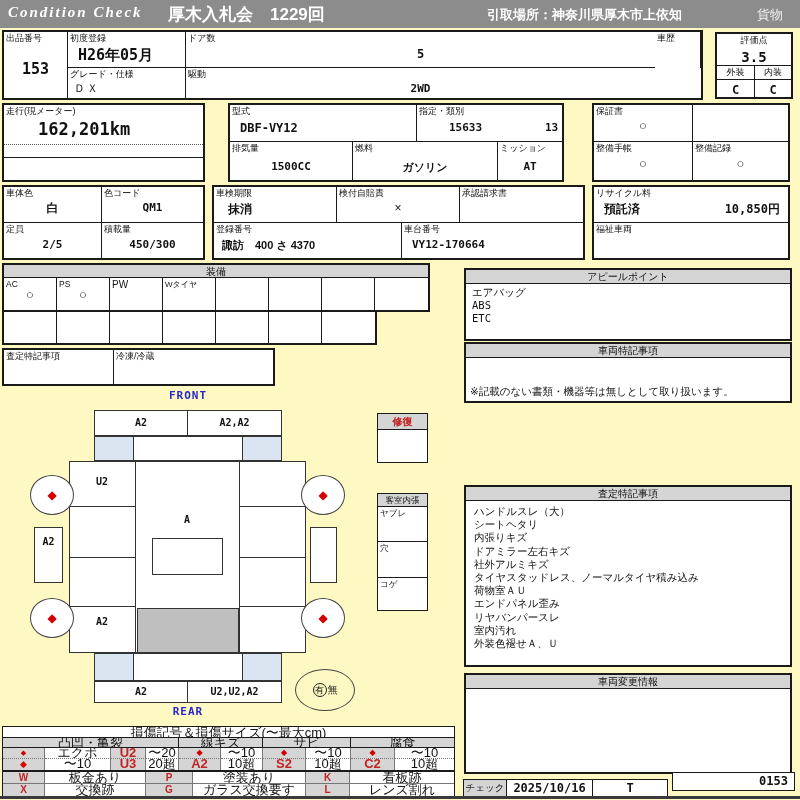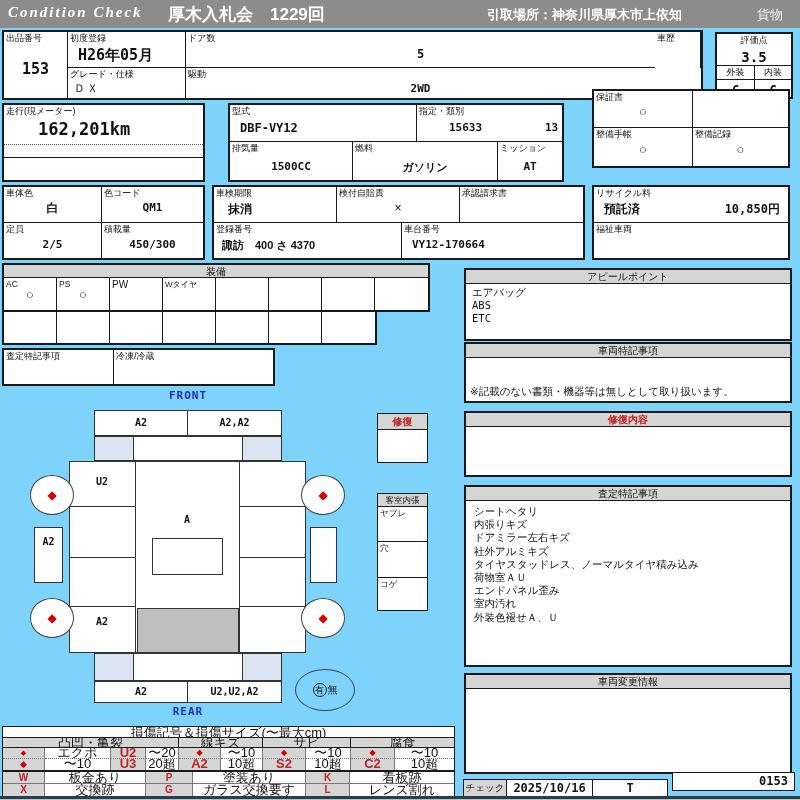--- a/index.html
+++ b/index.html
@@ -1,17 +1,17 @@
 <!DOCTYPE html>
 <html><head>
 <meta charset="utf-8">
 <style>
 *{margin:0;padding:0;box-sizing:border-box}
 body{background:#e9e9e9;font-family:"Liberation Sans","DejaVu Sans",sans-serif;color:#111}
-.sheet{position:relative;width:800px;height:800px;background:#7dd3fc;overflow:hidden}
+.sheet{position:relative;width:800px;height:800px;background:#fef9c3;overflow:hidden}
 .abs{position:absolute}
 .tbl{position:absolute;background:#fff;border:2px solid #1a1a1a}
 .grid{display:grid}
 .cell{position:relative;border-right:1px solid #1a1a1a;border-bottom:1px solid #1a1a1a;overflow:hidden}
 .nr{border-right:none}.nb{border-bottom:none}
 .lbl{position:absolute;top:1px;left:2px;font-size:9px;line-height:11px;white-space:nowrap}
 .v{position:absolute;font-weight:bold;white-space:nowrap}
 .vc{left:0;right:0;text-align:center}
 .mono{font-family:"DejaVu Sans Mono","Liberation Mono",monospace}
 .bar{background:#d5d5d5;text-align:center;font-size:10px;line-height:13px;border-bottom:1px solid #1a1a1a;overflow:hidden}
@@ -109,21 +109,21 @@
         <span class="lbl">燃料</span>
         <span class="v vc" style="top:18px;font-size:11px">ガソリン</span>
       </div>
       <div style="position:relative">
         <span class="lbl">ミッション</span>
         <span class="v vc mono" style="top:18px;font-size:11px">AT</span>
       </div>
     </div>
   </div>
 
-  <div class="tbl grid" style="left:592px;top:89px;width:198px;height:79px;grid-template-columns:99px auto;grid-template-rows:37px auto">
+  <div class="tbl grid" style="left:592px;top:103px;width:198px;height:79px;grid-template-columns:99px auto;grid-template-rows:37px auto">
     <div class="cell">
       <span class="lbl">保証書</span>
       <span class="v vc" style="top:13px;font-size:13px;font-weight:normal">○</span>
     </div>
     <div class="cell nr"></div>
     <div class="cell nb">
       <span class="lbl">整備手帳</span>
       <span class="v vc" style="top:14px;font-size:13px;font-weight:normal">○</span>
     </div>
     <div class="cell nr nb">
@@ -325,35 +325,33 @@
       <div class="mono">ABS</div>
       <div class="mono">ETC</div>
     </div>
   </div>
 
   <div class="rbox" style="top:342px;height:61px">
     <div class="bar">車両特記事項</div>
     <div class="abs" style="left:4px;bottom:2px;font-size:10.5px;white-space:nowrap">※記載のない書類・機器等は無しとして取り扱います。</div>
   </div>
 
-  <div class="rbox" style="top:411px;height:66px">
-    <div class="bar red" style="font-weight:bold">修復内容</div>
-    <div></div>
-  </div>
 
   <div class="rbox" style="top:485px;height:182px">
     <div class="bar">査定特記事項</div>
     <div style="padding:4px 8px;font-size:10.5px;line-height:13.2px">
+      <div>ハンドルスレ（大）</div>
       <div>シートヘタリ</div>
       <div>内張りキズ</div>
       <div>ドアミラー左右キズ</div>
       <div>社外アルミキズ</div>
       <div>タイヤスタッドレス、ノーマルタイヤ積み込み</div>
       <div>荷物室ＡＵ</div>
       <div>エンドパネル歪み</div>
+      <div>リヤバンパースレ</div>
       <div>室内汚れ</div>
       <div>外装色褪せＡ、Ｕ</div>
     </div>
   </div>
 
   <div class="rbox" style="top:673px;height:101px">
     <div class="bar">車両変更情報</div>
     <div></div>
   </div>
 

